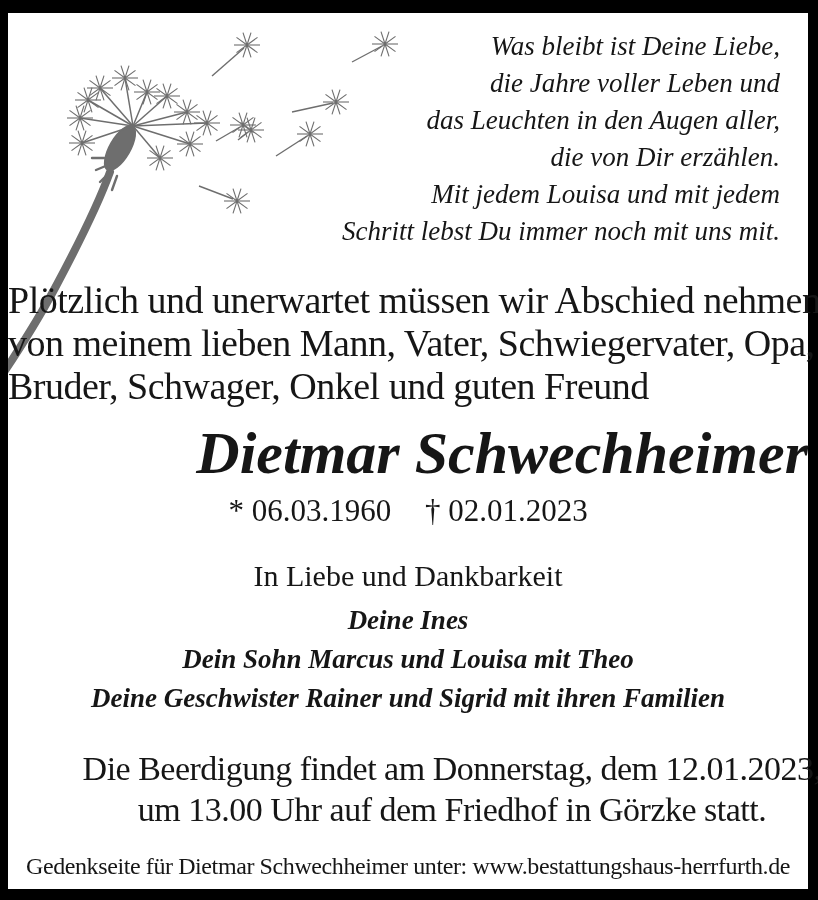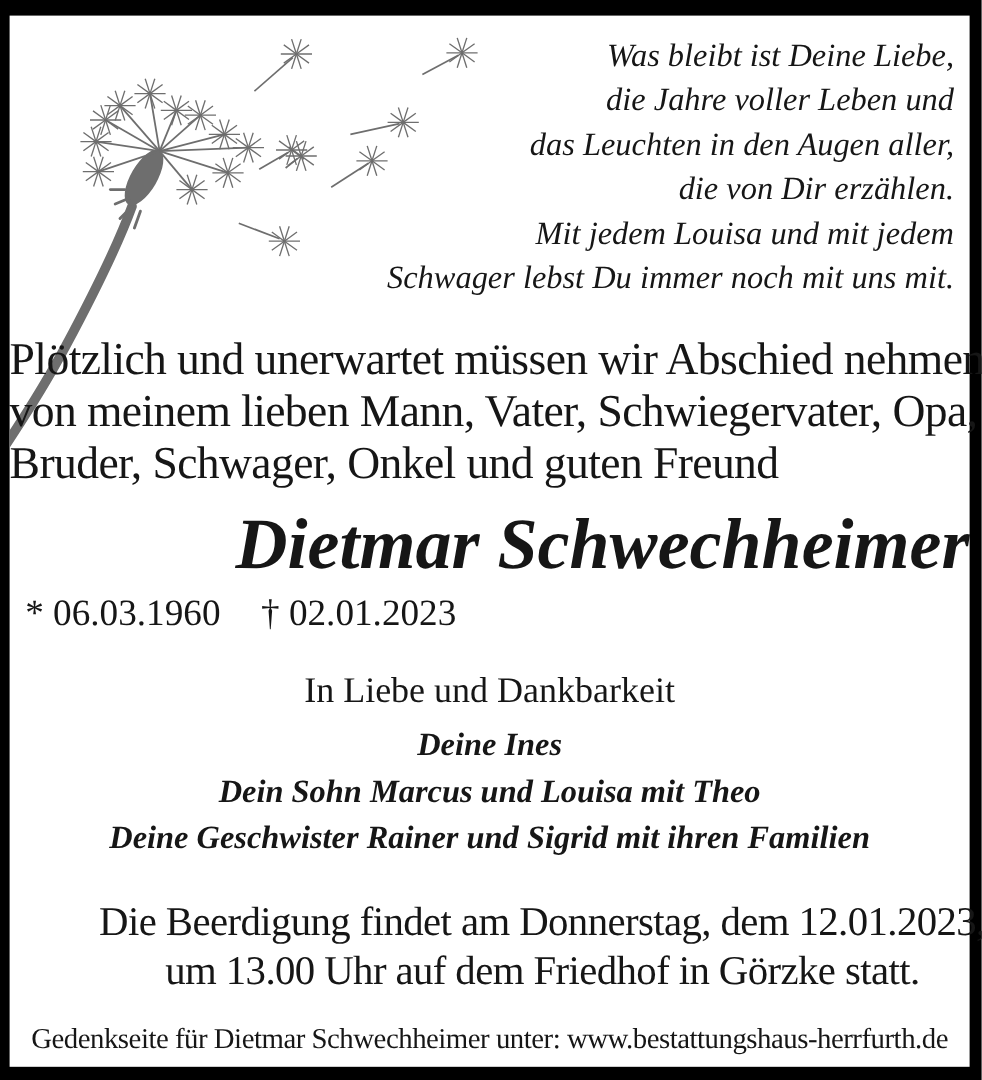--- a/index.html
+++ b/index.html
@@ -27,21 +27,21 @@
     position: absolute;
     left: 0; top: 0;
     width: 420px; height: 400px;
     pointer-events: none;
   }
   .dl { stroke: var(--dandelion); fill: none; }
   .df { fill: var(--dandelion); stroke: none; }
 
   .poem {
     position: absolute;
-    top: 15px; right: 13px;
+    top: 15px; right: 28px;
     text-align: right;
     font-family: "Liberation Serif", serif;
     font-style: italic;
     font-size: 27px;
     line-height: 37px;
     white-space: nowrap;
   }
   .intro {
     position: absolute;
     top: 266px; left: 0;
@@ -60,21 +60,21 @@
     font-style: italic;
     font-weight: bold;
     font-size: 60px;
     line-height: 70px;
     white-space: nowrap;
   }
   .dates {
     position: absolute;
     top: 479px; left: 0;
     width: 100%;
-    text-align: left;
+    text-align: center;
     font-size: 31px;
     line-height: 38px;
   }
   .dates span { display: inline-block; margin: 0 13px; }
   .closing {
     position: absolute;
     top: 544px; left: 0;
     width: 100%;
     text-align: center;
     font-size: 30px;
@@ -205,21 +205,21 @@
         </g>
     </g>
   </svg>
 
   <div class="poem">
     <div>Was bleibt ist Deine Liebe,</div>
     <div>die Jahre voller Leben und</div>
     <div>das Leuchten in den Augen aller,</div>
     <div>die von Dir erzählen.</div>
     <div>Mit jedem Louisa und mit jedem</div>
-    <div>Schwager lebst Du immer noch mit uns mit.</div>
+    <div>Schritt lebst Du immer noch mit uns mit.</div>
   </div>
 
   <div class="intro">
     <div>Plötzlich und unerwartet müssen wir Abschied nehmen</div>
     <div>von meinem lieben Mann, Vater, Schwiegervater, Opa,</div>
     <div>Bruder, Schwager, Onkel und guten Freund</div>
   </div>
 
   <div class="name">Dietmar Schwechheimer</div>
 

